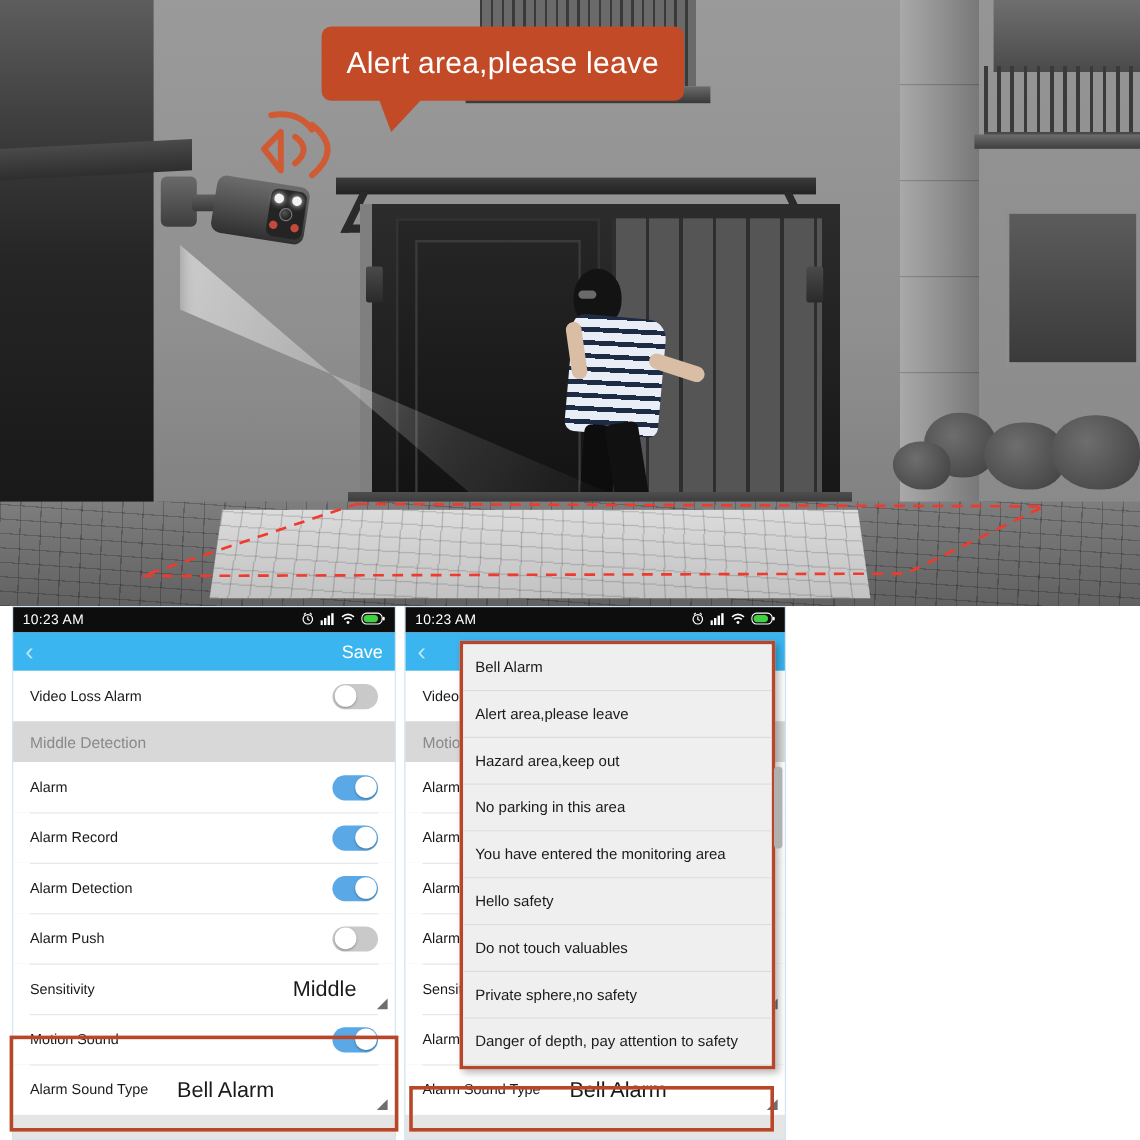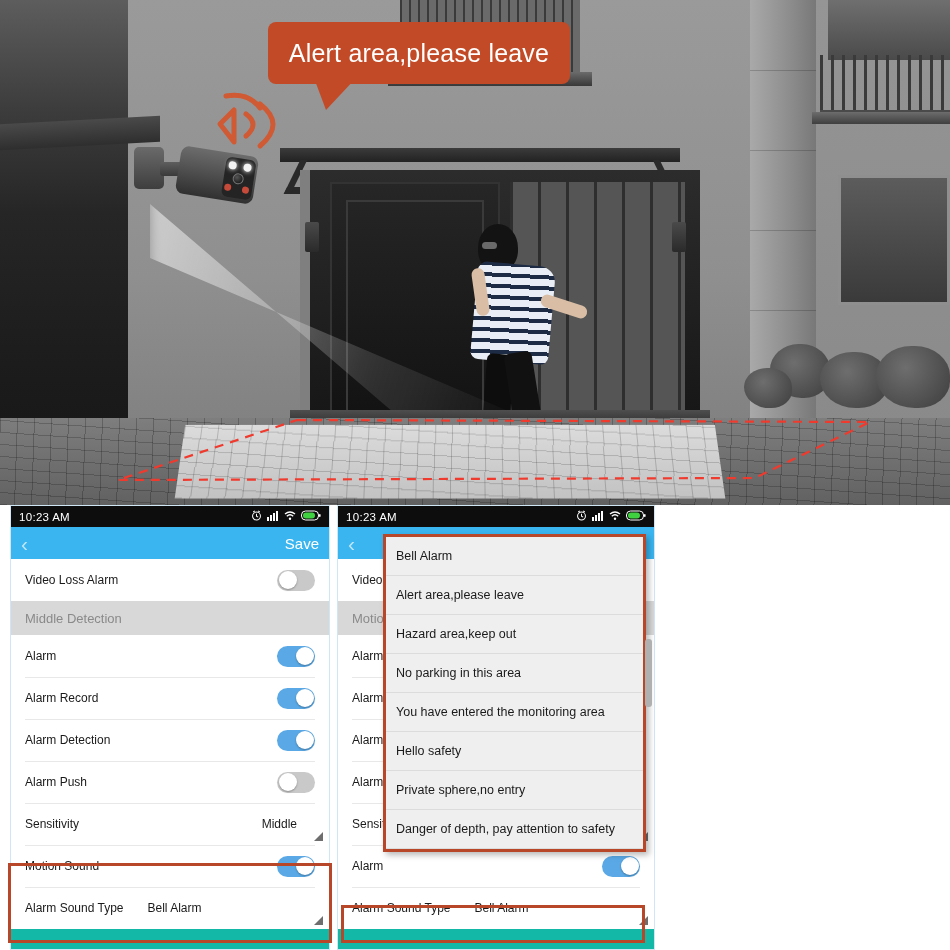--- a/index.html
+++ b/index.html
@@ -140,21 +140,21 @@
   .bubble-tail {
     position:absolute; left:46px; top:60px; width:0; height:0;
     border-left: 12px solid transparent;
     border-right: 30px solid transparent;
     border-top: 32px solid #c24a26;
   }
 
   
   .bottom { position:absolute; left:0; top:505px; width:950px; height:445px; background:#ffffff; }
 
-  .phone { position:absolute; top:0; background:#14b8a6; border:1px solid #cfe6f5; }
+  .phone { position:absolute; top:0; background:#e5e5e5; border:1px solid #cfe6f5; }
   .phone-left { left:10px; width:320px; height:445px; }
   .phone-right { left:337px; width:318px; height:445px; }
 
   .statusbar {
     height:21px; background:#0d0d0d; color:#ffffff;
     display:flex; align-items:center; padding:0 8px; font-size:11.5px;
   }
   .statusbar .clock { letter-spacing:.3px; }
   .statusbar .sb-icons { margin-left:auto; display:flex; align-items:center; gap:5px; }
   .sbi { display:block; }
@@ -168,21 +168,21 @@
   .navbar .save { margin-left:auto; font-size:15px; z-index:2; }
 
   .row {
     height:42px; background:#ffffff; display:flex; align-items:center;
     padding:0 14px; position:relative;
   }
   .row + .row::before {
     content:""; position:absolute; left:14px; right:14px; top:0; height:1px; background:#e8e8e8;
   }
   .row .label { font-size:12px; color:#1a1a1a; }
-  .row .value { margin-left:auto; font-size:12px; color:#1a1a1a; padding-right:18px; }
+  .row .value { margin-left:auto; font-size:18px; color:#1a1a1a; padding-right:18px; }
   .section-head {
     height:34px; background:#d8d8d8; display:flex; align-items:center; padding:0 14px;
     font-size:13px; color:#8a8a8a;
   }
   .corner { position:absolute; right:6px; bottom:4px; width:0; height:0;
     border-left:9px solid transparent; border-bottom:9px solid #6e6e6e; }
 
   .toggle { margin-left:auto; width:38px; height:21px; border-radius:11px; position:relative; }
   .toggle.on { background:#5aa9e6; }
   .toggle.off { background:#c9c9c9; }
@@ -533,21 +533,24 @@
         <div class="dd-item">
           <span>No parking in this area</span>
         </div>
         <div class="dd-item">
           <span>You have entered the monitoring area</span>
         </div>
         <div class="dd-item">
           <span>Hello safety</span>
         </div>
         <div class="dd-item">
-          <span>Private sphere,no entry</span>
+          <span>Do not touch valuables</span>
+        </div>
+        <div class="dd-item">
+          <span>Private sphere,no safety</span>
         </div>
         <div class="dd-item">
           <span>Danger of depth, pay attention to safety</span>
         </div>
         <div class="dd-scrollbar"></div>
       </div>
     </div>
 
     <div class="highlight-box" style="left:341px; top:400px; width:304px; height:38px;"></div>
 

